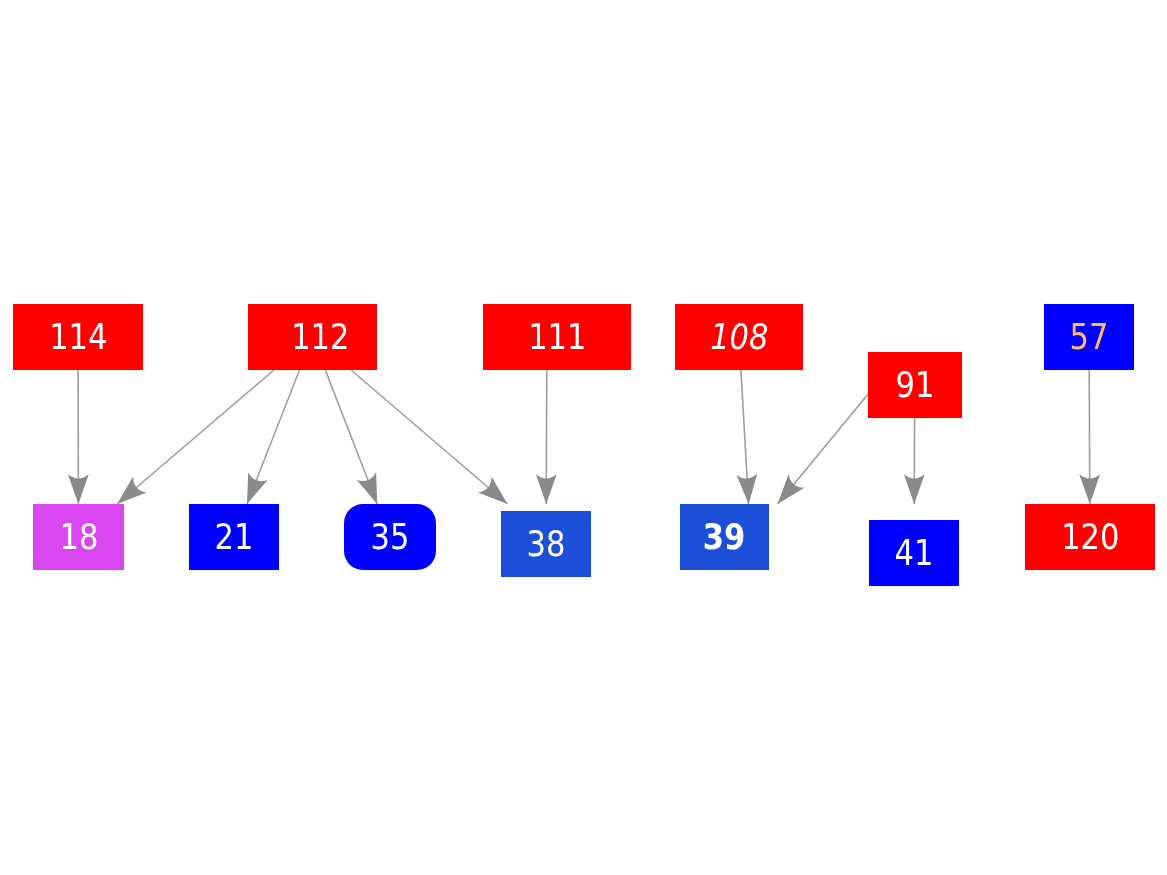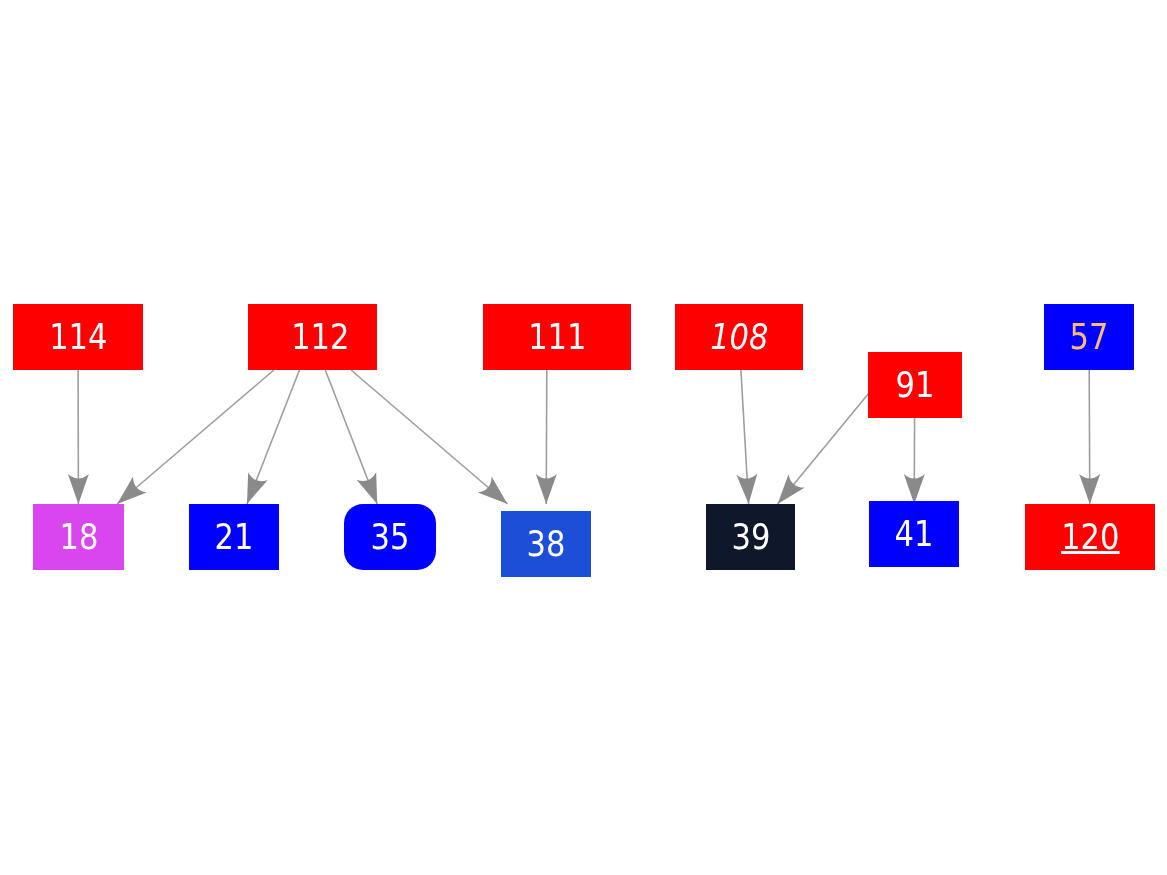--- a/index.html
+++ b/index.html
@@ -81,23 +81,23 @@
       </div>
       <div class="node" style="left: 189px; top: 504px; width: 90px; height: 66px; background: rgb(0, 0, 255); color: rgb(255, 255, 255);">
         <span class="node-label">21</span>
       </div>
       <div class="node" style="left: 344px; top: 504px; width: 92px; height: 66px; background: rgb(0, 0, 255); color: rgb(255, 255, 255); border-radius: 19px;">
         <span class="node-label">35</span>
       </div>
       <div class="node" style="left: 501px; top: 504px; width: 90px; height: 66px; background: #1d4ed8; color: rgb(255, 255, 255); margin-top: 7px;">
         <span class="node-label">38</span>
       </div>
-      <div class="node" style="left: 706px; top: 504px; width: 89px; height: 66px; background: #0f172a; color: rgb(255, 255, 255);">
+      <div class="node" style="left: 680px; top: 504px; width: 89px; height: 66px; background: #1d4ed8; color: rgb(255, 255, 255); font-weight: bold;">
         <span class="node-label">39</span>
       </div>
-      <div class="node" style="left: 869px; top: 501px; width: 90px; height: 66px; background: rgb(0, 0, 255); color: rgb(255, 255, 255);">
+      <div class="node" style="left: 869px; top: 520px; width: 90px; height: 66px; background: rgb(0, 0, 255); color: rgb(255, 255, 255);">
         <span class="node-label">41</span>
       </div>
-      <div class="node" style="left: 1025px; top: 504px; width: 130px; height: 66px; background: rgb(255, 0, 0); color: rgb(255, 255, 255); text-decoration: underline;">
+      <div class="node" style="left: 1025px; top: 504px; width: 130px; height: 66px; background: rgb(255, 0, 0); color: rgb(255, 255, 255);">
         <span class="node-label">120</span>
       </div>
     </div>
 </div>
 
 </body></html>

